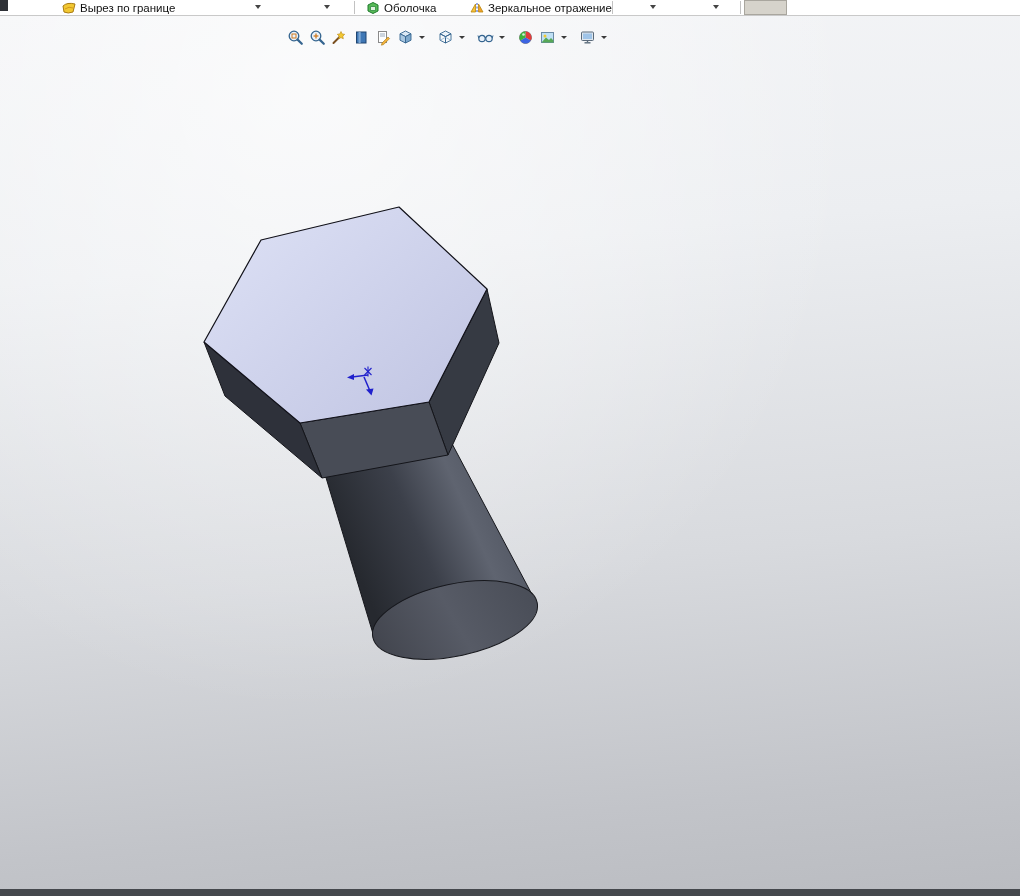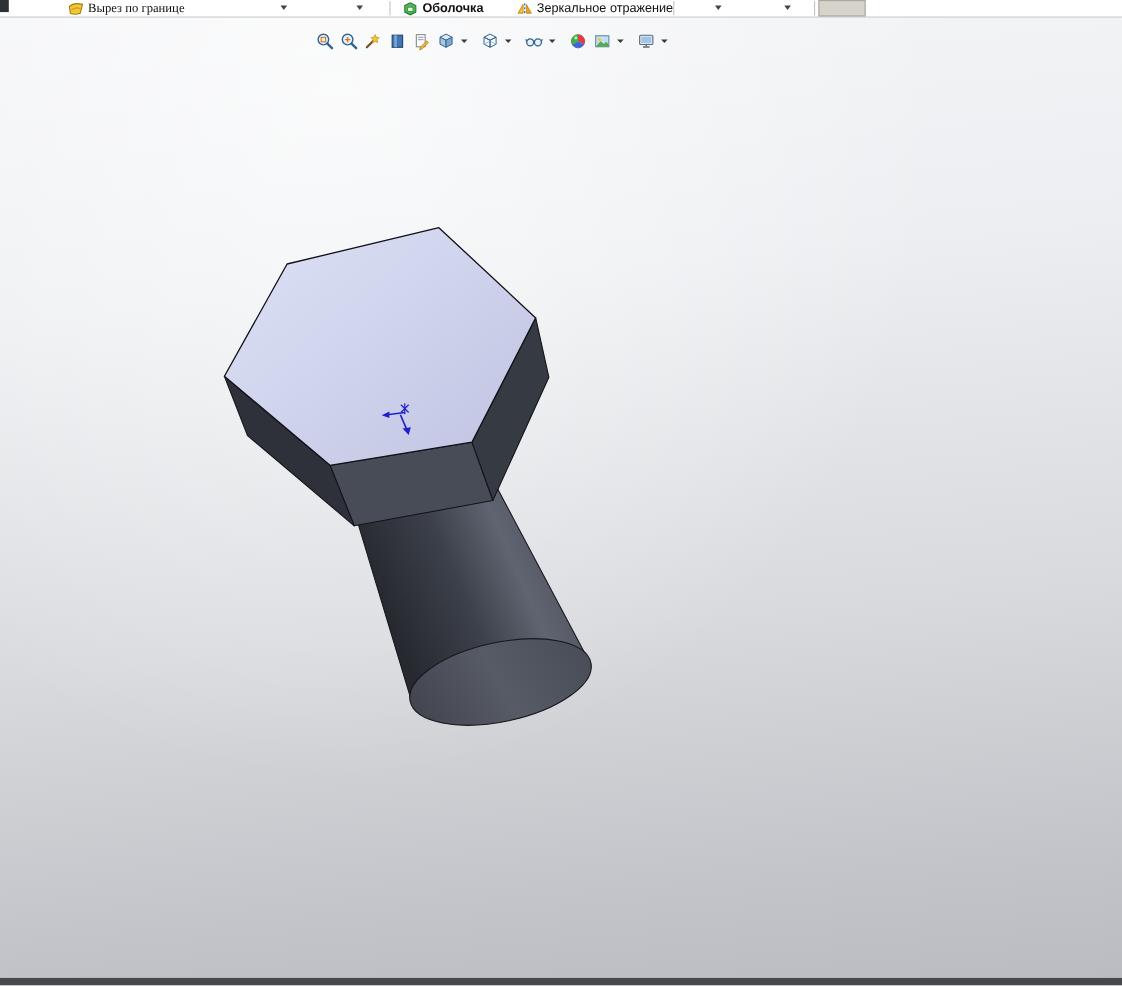--- a/index.html
+++ b/index.html
@@ -70,35 +70,35 @@
     position:absolute; left:0; bottom:0; width:1020px; height:7px;
     background:#45484d;
   }
 </style>
 </head>
 <body>
 
 <div class="ribbon">
   <div class="left-mark"></div>
 
-  <div class="ribbon-item" style="left:62px;font-family:Liberation Serif, serif;">
+  <div class="ribbon-item" style="left:62px;">
     <span class="ricon">
       <svg width="14" height="14" viewBox="0 0 14 14">
         <path d="M1,5 Q5,1 13,3 L11,11 Q6,13 2,11 Z" fill="#f2c832" stroke="#a87b12" stroke-width="1"></path>
         <path d="M3,8 Q7,5 11,7" fill="none" stroke="#d49a1a" stroke-width="1"></path>
       </svg>
     </span>
     <span>Вырез по границе</span>
   </div>
 
   <span class="rarrow" style="left:255px;"></span>
   <span class="rarrow" style="left:324px;"></span>
   <span class="rsep" style="left:354px;"></span>
 
-  <div class="ribbon-item" style="left:366px;font-weight:bold;">
+  <div class="ribbon-item" style="left:366px;">
     <span class="ricon">
       <svg width="14" height="14" viewBox="0 0 14 14">
         <path d="M2,4 L7,1.5 L12,4 L12,10 L7,12.5 L2,10 Z" fill="#57b957" stroke="#1f7a2d"></path>
         <path d="M4.5,5.5 L9.5,5.5 L9.5,9.5 L4.5,9.5 Z" fill="#dff2df" stroke="#2f8a3d" stroke-width="0.8"></path>
       </svg>
     </span>
     <span>Оболочка</span>
   </div>
 
   <div class="ribbon-item" style="left:470px;">

